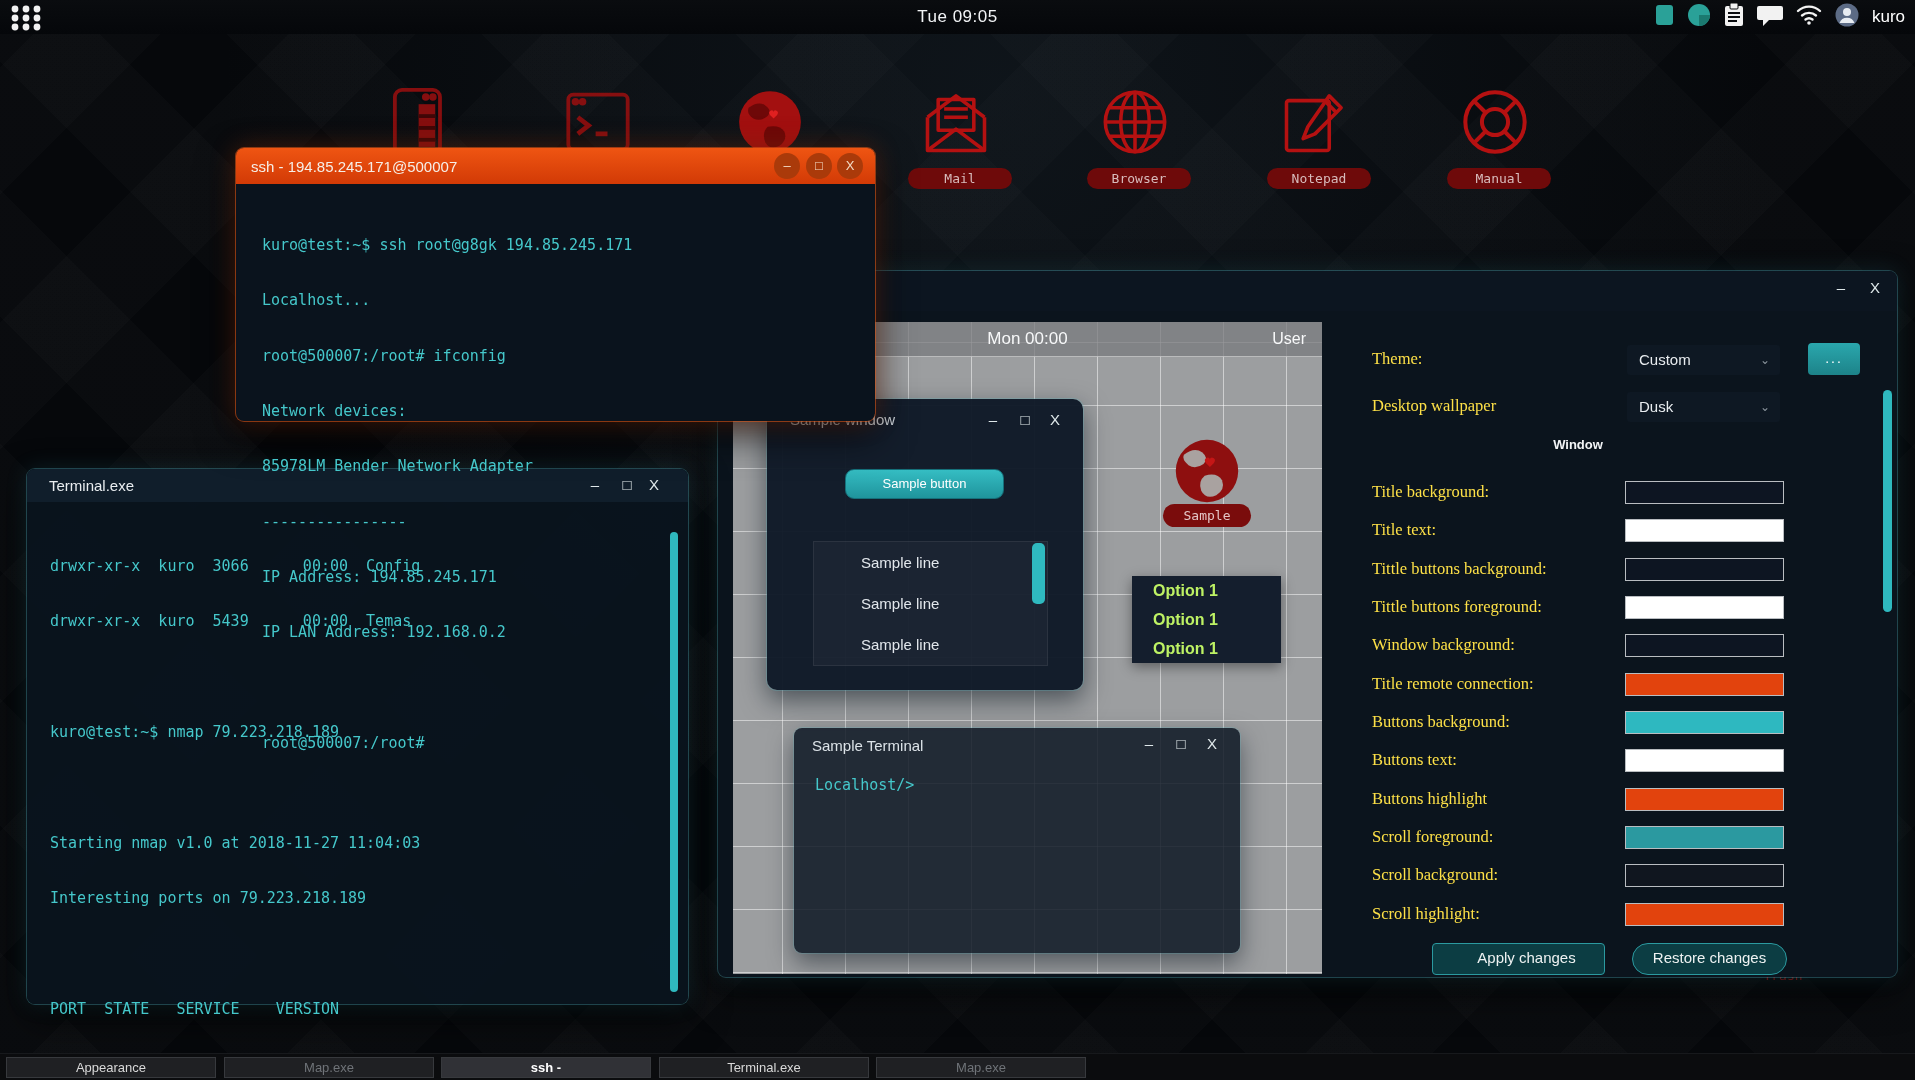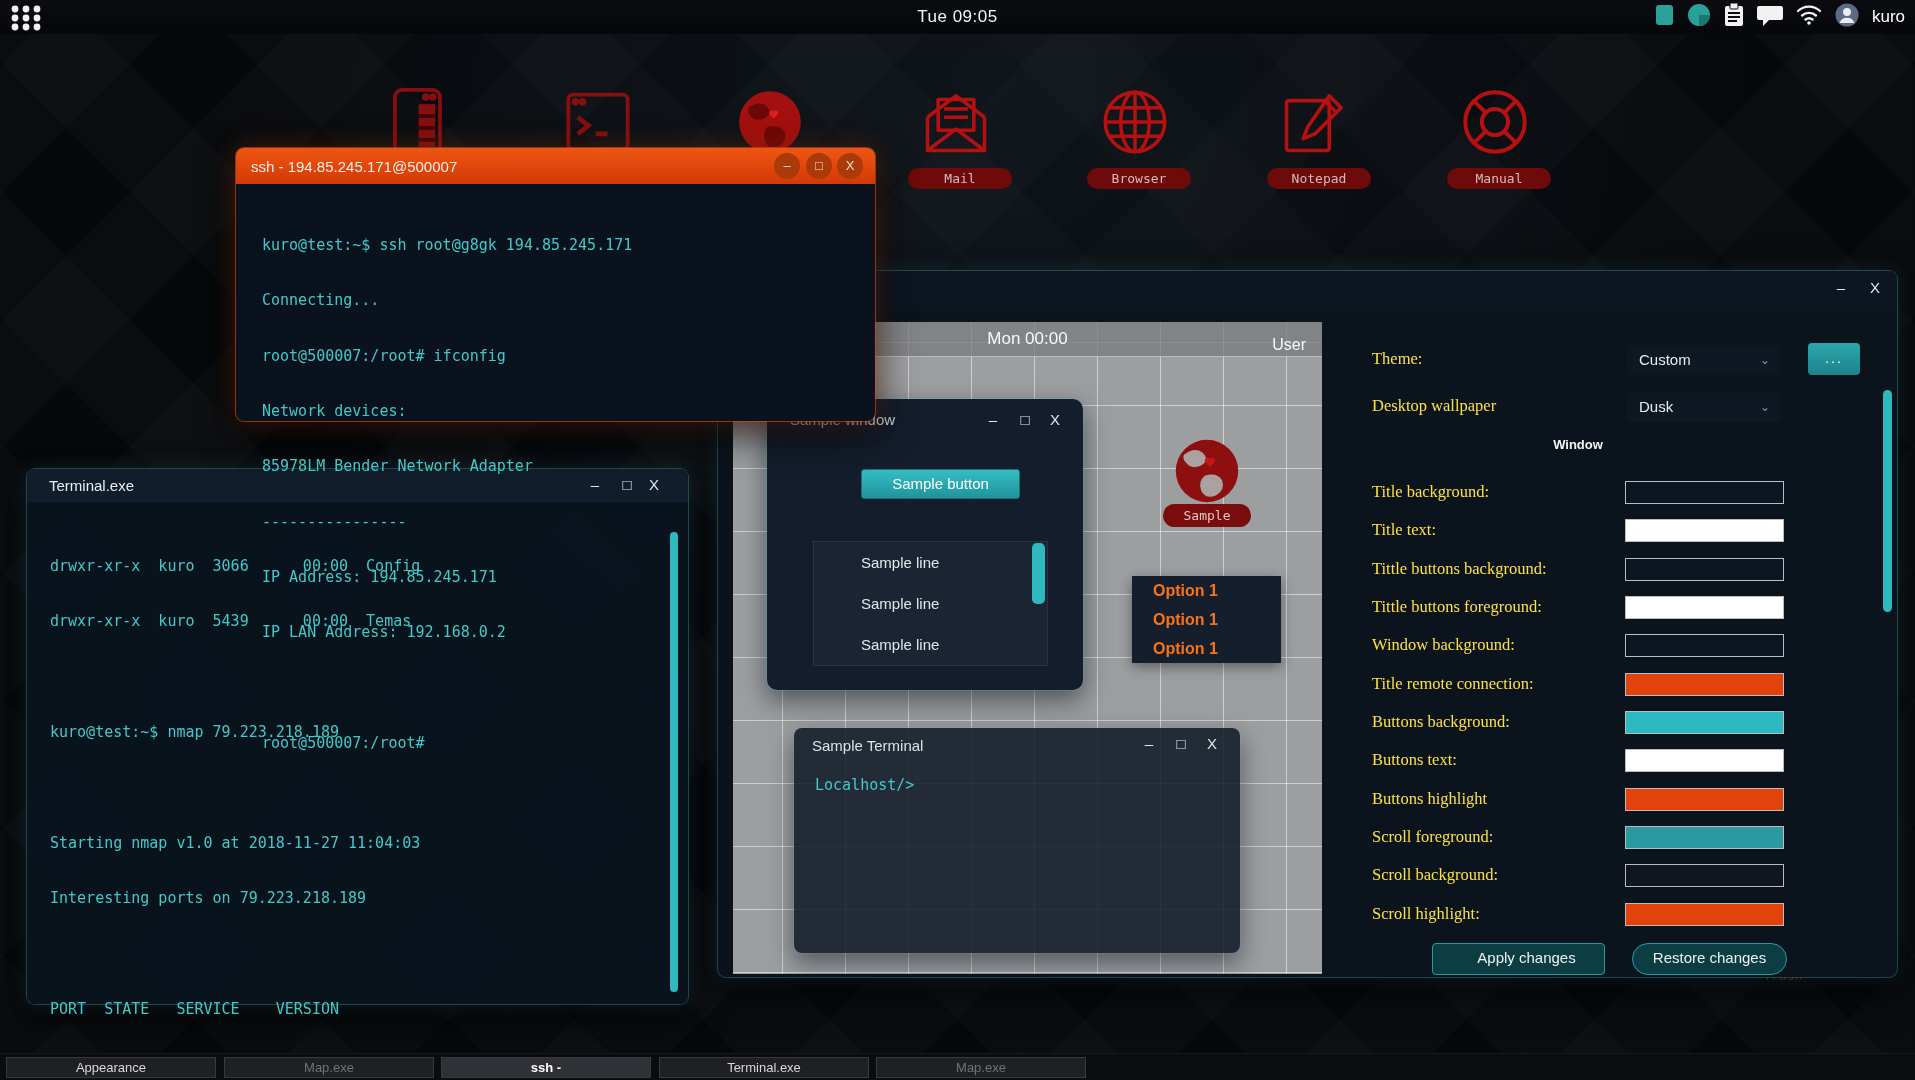--- a/index.html
+++ b/index.html
@@ -47,34 +47,34 @@
   #app-titlebar{height:40px;background:#0c1520;border-radius:8px 8px 0 0;}
   #app-titlebar .tb-title{margin-left:16px;color:#76828a;}
   
   #preview{left:15px;top:51px;width:589px;height:652px;
     background-color:#9c9ea0;
     background-image:linear-gradient(rgba(255,255,255,.5) 1.5px, transparent 1.5px),
       linear-gradient(90deg, rgba(255,255,255,.5) 1.5px, transparent 1.5px);
     background-size:63px 63px;background-position:-14px 20px;overflow:hidden;}
   #pv-topstrip{left:0;top:0;width:589px;height:34px;background:rgba(120,122,125,0.75);border-bottom:1px solid rgba(255,255,255,.45);}
   #pv-clock{left:0;right:0;top:7px;text-align:center;color:#f7f8f9;font-size:17px;}
-  #pv-user{right:16px;top:8px;color:#f7f8f9;font-size:16px;margin-top:6px;}
+  #pv-user{right:16px;top:8px;color:#f7f8f9;font-size:16px;}
   #samplewin{left:34px;top:77px;width:316px;height:291px;background:rgba(14,24,38,0.96);border-radius:10px;
     box-shadow:0 0 0 1px rgba(90,190,205,0.25), 0 10px 26px rgba(10,20,30,0.55);}
   #samplewin .tb-title{margin-left:23px;color:#cfd7dd;}
-  #samplebtn{left:94px;top:70px;width:157px;height:28px;background:linear-gradient(180deg,#35bdc3,#1f949c);
-    border:1px solid #15707a;border-radius:3px;color:#fff;font-size:15px;text-align:center;line-height:27px;cursor:pointer;}
+  #samplebtn{left:78px;top:70px;width:157px;height:28px;background:linear-gradient(180deg,#35bdc3,#1f949c);
+    border:1px solid #15707a;border-radius:9px;color:#fff;font-size:13px;text-align:center;line-height:27px;cursor:pointer;}
   #samplelist{left:46px;top:142px;width:233px;height:123px;background:rgba(255,255,255,0.035);border:1px solid rgba(255,255,255,0.07);}
   .sampleline{height:41px;line-height:41px;padding-left:47px;color:#e2e7ec;font-size:15px;}
   #samplelist .scrollthumb{right:2px;top:1px;width:13px;height:61px;}
   #pv-globewrap{left:437px;top:112px;width:74px;height:74px;}
   #pv-sample-pill{left:430px;top:182px;width:88px;height:23px;background:#7a0c0c;border-radius:12px;
     font-family:"DejaVu Sans Mono",monospace;font-size:13px;color:#e3c6c6;text-align:center;line-height:23px;}
   #optionmenu{left:399px;top:254px;width:149px;height:87px;background:#141e2d;box-shadow:0 4px 12px rgba(0,0,0,.4);}
-  .optrow{height:29px;line-height:29px;padding-left:21px;color:#f97316;font-size:16px;font-weight:600;cursor:pointer;}
+  .optrow{height:29px;line-height:29px;padding-left:21px;color:#bef264;font-size:16px;font-weight:600;cursor:pointer;}
   #sampleterm{left:61px;top:406px;width:446px;height:225px;background:rgba(13,22,35,0.85);border-radius:8px;
     box-shadow:0 0 0 1px rgba(90,190,205,0.22), 0 10px 24px rgba(10,20,30,0.5);}
   #sampleterm .tb-title{margin-left:18px;color:#dbe2e7;}
   #st-prompt{left:21px;top:48px;font-size:15px;}
   
   .set-label{position:absolute;left:654px;font-size:16.5px;color:#fde047;font-family:Liberation Serif, serif;}
   .dropdown{position:absolute;left:909px;width:153px;height:30px;background:#0e1823;border-radius:3px;cursor:pointer;}
   .dd-value{margin-left:12px;line-height:30px;font-size:15px;color:#e8ecef;}
   .dd-chevron{position:absolute;right:10px;top:8px;color:#8a949c;font-size:12px;}
   #morebtn{left:1090px;top:72px;width:52px;height:32px;background:linear-gradient(180deg,#2aa7ad,#1d8389);
@@ -401,21 +401,21 @@
 
   <div id="sshwin" class="abs window glow-orange">
     <div id="ssh-titlebar" class="titlebar">
       <span class="tb-title">ssh - 194.85.245.171@500007</span>
     </div>
     <span class="sshbtn" style="left:538px">–</span>
     <span class="sshbtn" style="left:570px">□</span>
     <span class="sshbtn" style="left:601px">X</span>
     <div class="abs mono" style="left:26px;top:52px">
       <div class="tline">kuro@test:~$ ssh root@g8gk 194.85.245.171</div>
-      <div class="tline">Connecting...</div>
+      <div class="tline">Localhost...</div>
       <div class="tline">root@500007:/root# ifconfig</div>
       <div class="tline">Network devices:</div>
       <div class="tline">85978LM Bender Network Adapter</div>
       <div class="tline">----------------</div>
       <div class="tline">IP Address: 194.85.245.171</div>
       <div class="tline">IP LAN Address: 192.168.0.2</div>
       <div class="tline"></div>
       <div class="tline">root@500007:/root#</div>
     </div>
   </div>

